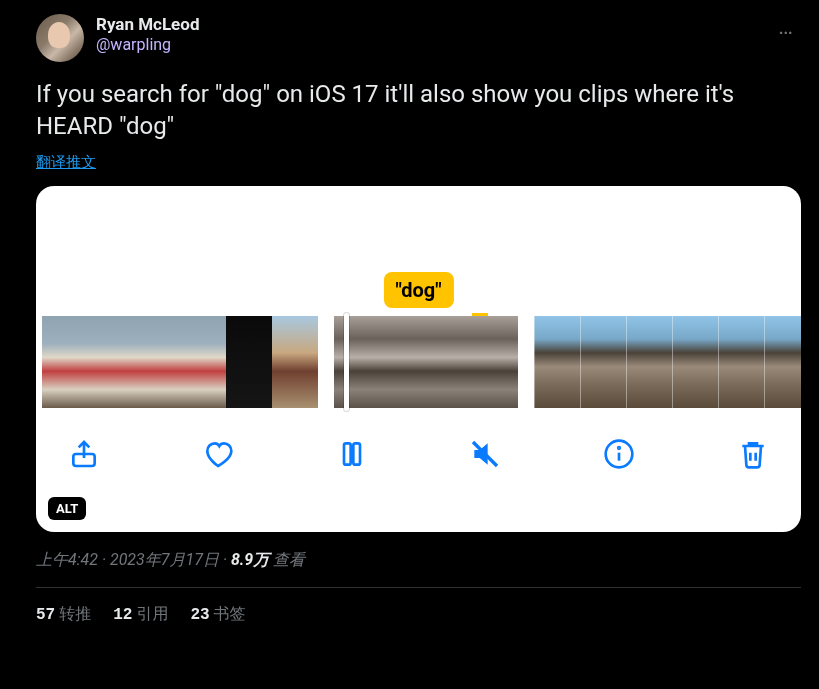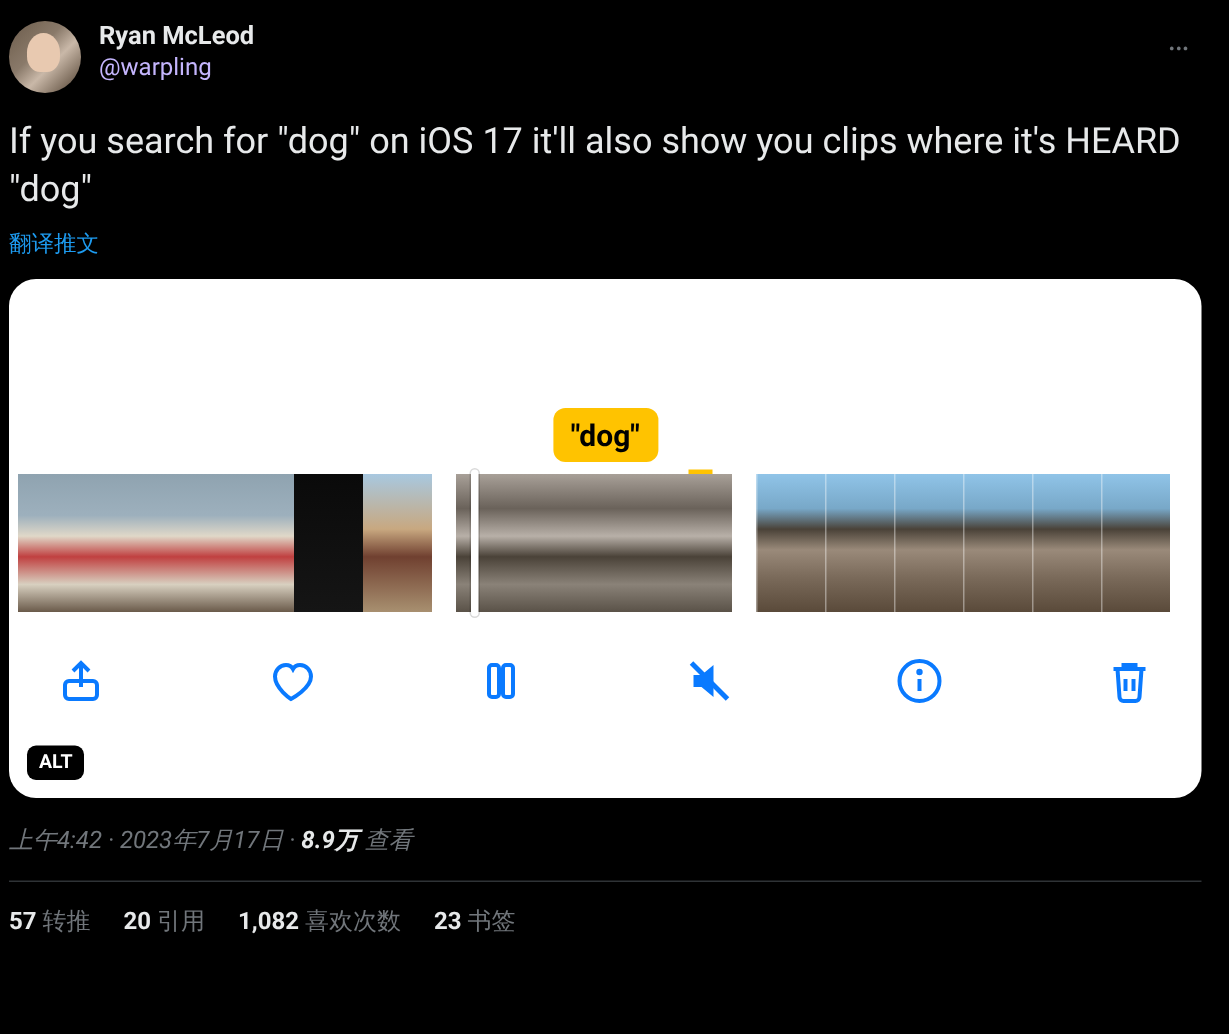--- a/index.html
+++ b/index.html
@@ -5,21 +5,21 @@
   * { box-sizing: border-box; margin: 0; padding: 0; }
   body {
     background: #000;
     font-family: -apple-system, BlinkMacSystemFont, "Segoe UI", Roboto, Helvetica, Arial, sans-serif;
     width: 819px;
     height: 689px;
     overflow: hidden;
     color: #e7e9ea;
   }
   .tweet {
-    padding: 14px 18px 0 6px;
+    padding: 14px 18px 0 36px;
   }
   .header {
     display: flex;
     align-items: flex-start;
   }
   .avatar {
     width: 48px;
     height: 48px;
     border-radius: 50%;
     background: linear-gradient(135deg, #6b5b4a 0%, #8a7a6a 40%, #c9b8a8 60%, #4a3a2a 100%);
@@ -62,20 +62,21 @@
   .tweet-text {
     margin-top: 16px;
     font-size: 24px;
     line-height: 1.35;
     color: #e7e9ea;
   }
   .translate {
     margin-top: 10px;
     font-size: 15px;
     color: #1d9bf0;
+    text-decoration: underline;
   }
   .media-card {
     margin-top: 14px;
     background: #fff;
     border-radius: 18px;
     overflow: hidden;
     position: relative;
     height: 346px;
   }
   .card-top {
@@ -192,20 +193,21 @@
     display: flex;
     gap: 22px;
     padding: 16px 0 0 0;
     font-size: 16px;
     color: #71767b;
   }
   .stat .num {
     color: #e7e9ea;
     font-weight: 700;
     margin-right: 4px;
+    font-family: Liberation Mono, monospace;
   }
 </style>
 </head>
 <body>
 
 <div class="tweet">
 
   <div class="header">
     <div class="avatar"></div>
     <div class="name-block">
@@ -296,23 +298,20 @@
     <span>上午4:42</span><span> · </span><span>2023年7月17日</span><span> · </span><span class="views-num">8.9万</span><span> 查看</span>
   </div>
 
   <hr class="divider">
 
   <div class="stats">
     <div class="stat">
       <span class="num">57</span><span>转推</span>
     </div>
     <div class="stat">
-      <span class="num">20</span><span>引用</span>
-    </div>
-    <div class="stat">
-      <span class="num">1,082</span><span>喜欢次数</span>
+      <span class="num">12</span><span>引用</span>
     </div>
     <div class="stat">
       <span class="num">23</span><span>书签</span>
     </div>
   </div>
 
 </div>
 
 </body></html>

